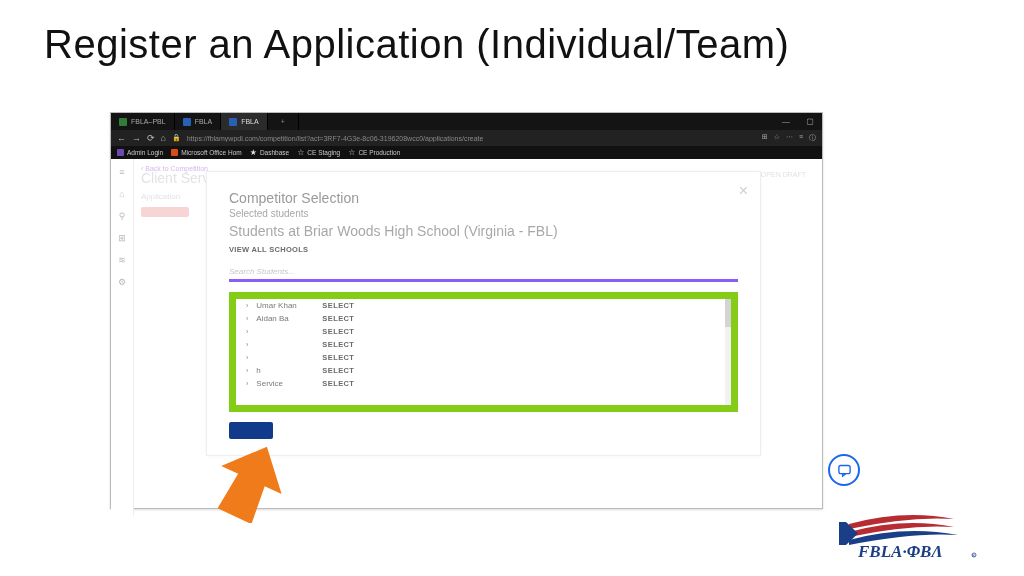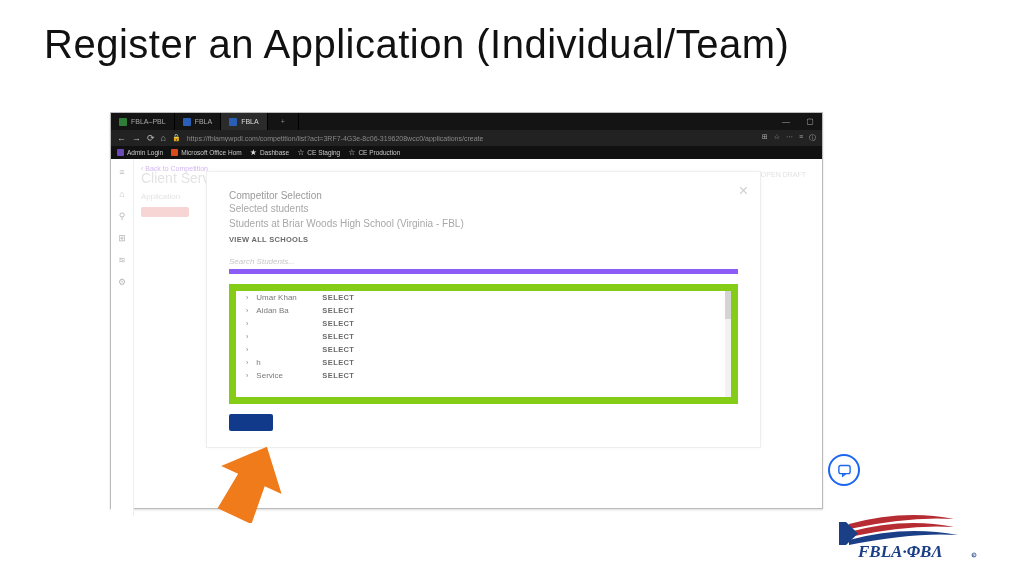--- a/index.html
+++ b/index.html
@@ -35,26 +35,26 @@
   .bgpanel { position:absolute; left:22px; top:0; right:0; height:100%; padding:6px 10px 0 8px; }
   .ghost { color:#d9d9d9; }
   .bglink { font-size:7px; color:#d2b8ee; }
   .bgtitle { font-size:14px; color:#e3e3e3; font-weight:500; margin-top:-2px; }
   .bgrow { font-size:8px; color:#e3e3e3; margin-top:6px; }
   .bgbtn { display:inline-block; margin-top:6px; width:48px; height:10px; background:#f8d5d5; border-radius:2px; }
   .rtghost { position:absolute; right:16px; top:12px; font-size:7px; color:#e2e2e2; }
 
   .modal { position:absolute; left:95px; top:12px; width:555px; background:#fff; border:1px solid #eee; box-shadow:0 0 4px rgba(0,0,0,0.04); padding:18px 22px 16px 22px; box-sizing:border-box; }
   .modal .close { position:absolute; right:12px; top:10px; font-size:16px; color:#cfcfcf; font-weight:300; cursor:pointer; }
-  .mod-title { font-size:10px; color:#9a9a9a; font-weight:300; }
+  .mod-title { font-size:14px; color:#9a9a9a; font-weight:300; }
   .mod-sub   { font-size:10px; color:#a8a8a8; margin-top:2px; }
   .mod-empty { text-align:center; font-size:7.5px; color:#bdbdbd; margin:18px 0 20px; }
-  .mod-section { font-size:10px; color:#a8a8a8; margin-top:4px; }
+  .mod-section { font-size:14px; color:#a8a8a8; margin-top:4px; }
   .view-all { font-size:7.5px; font-weight:700; color:#6b6b6b; margin-top:6px; letter-spacing:0.3px; cursor:pointer; }
-  .search-line { margin-top:6px; border-bottom:5px solid #8b5cf6; }
+  .search-line { margin-top:6px; border-bottom:3px solid #8b5cf6; }
   .search-line input { border:none; outline:none; width:100%; font-size:8px; color:#bbb; padding:3px 0; }
   .search-line input::placeholder { color:#c7c7c7; font-style:italic; }
 
   .stud-box { margin-top:10px; border:7px solid #84cc16; height:106px; position:relative; overflow:hidden; }
   .stud-box .sb-scroll { position:absolute; right:0; top:0; width:6px; height:100%; background:#f2f2f2; }
   .stud-box .sb-thumb { position:absolute; right:0; top:0; width:6px; height:28px; background:#d4d4d4; }
   .stud-row { display:flex; gap:8px; font-size:8px; color:#797979; padding:2px 8px 2px 10px; align-items:baseline; }
   .stud-row .caret { font-size:7px; color:#888; }
   .stud-row .name { min-width:58px; }
   .stud-row .sel { font-weight:700; font-size:7.5px; color:#6b6b6b; letter-spacing:0.4px; cursor:pointer; }

